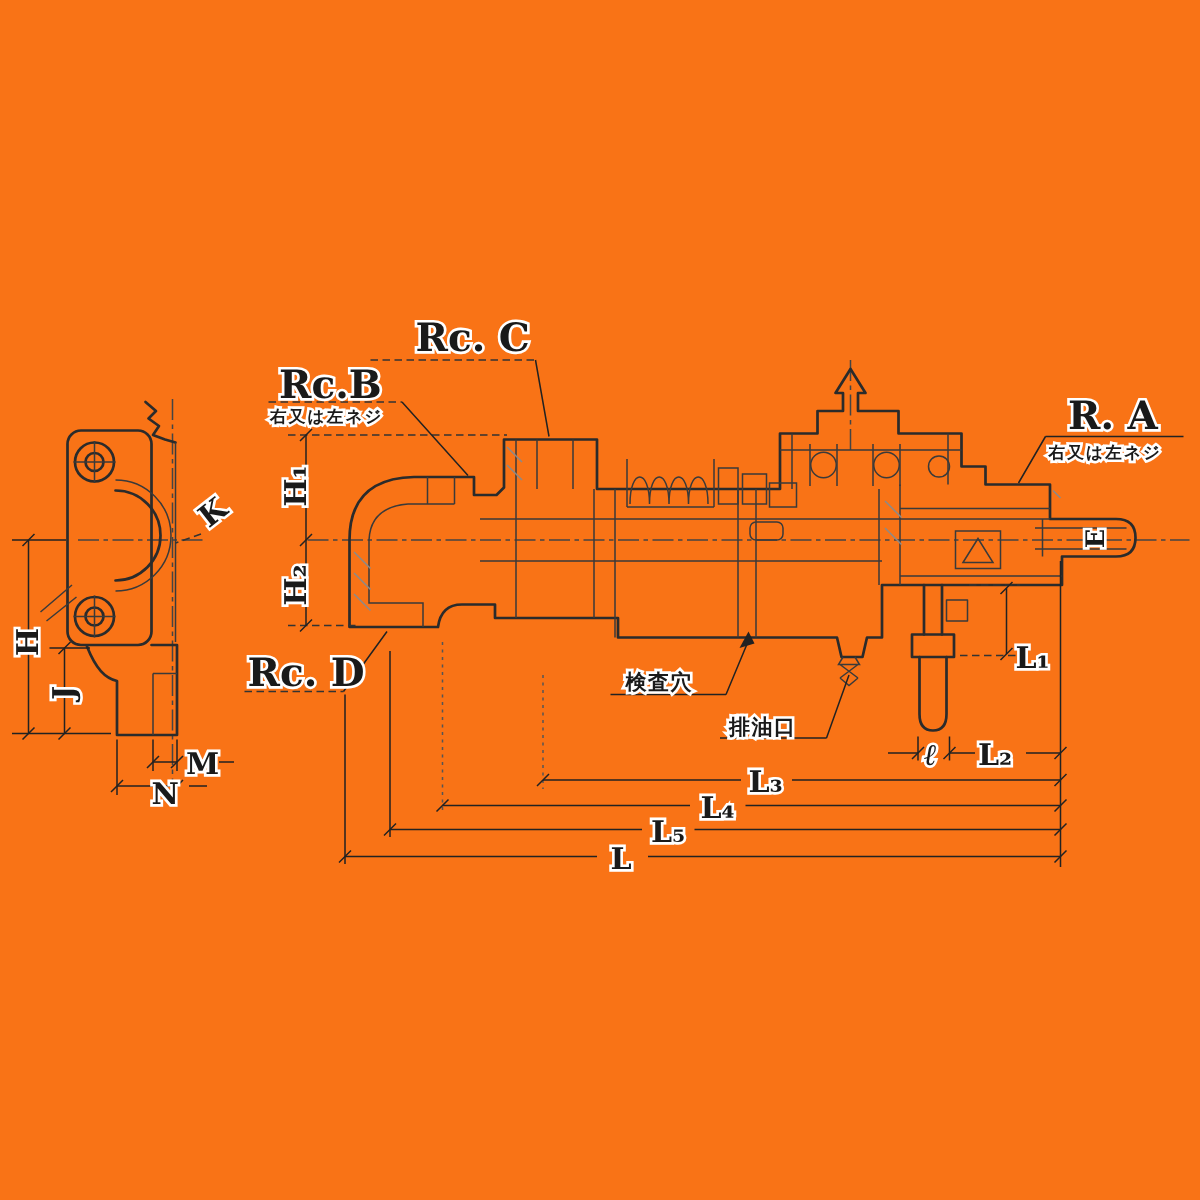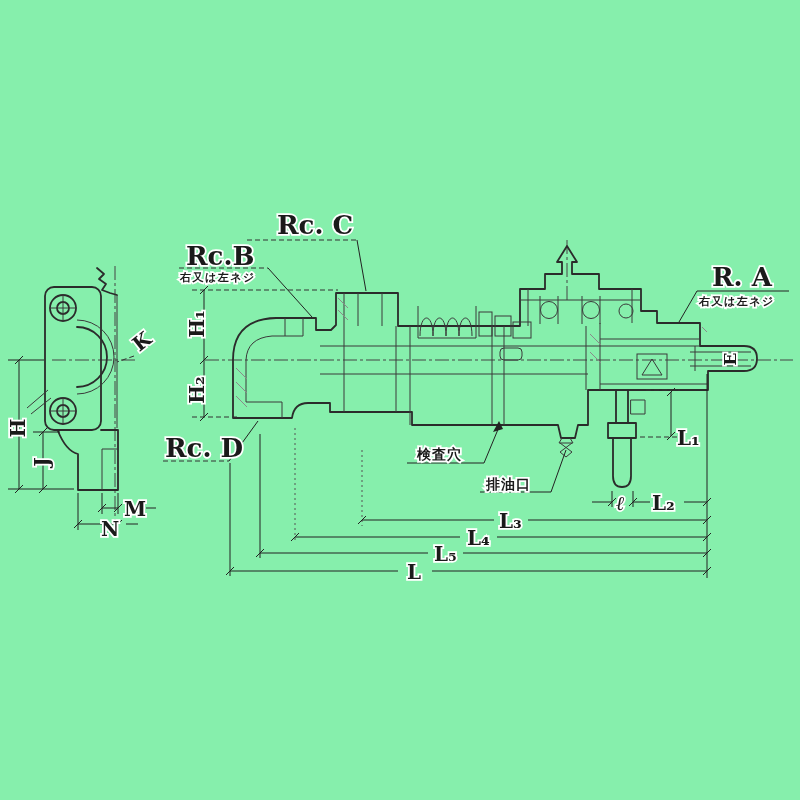--- a/index.html
+++ b/index.html
@@ -1,16 +1,16 @@
 <!DOCTYPE html>
 <html><head>
 <meta charset="utf-8">
 <style>
   html,body{margin:0;padding:0;background:#ffffff;}
-  .stage{position:relative;width:800px;height:800px;background:#86efac;overflow:hidden;
+  .stage{position:relative;width:800px;height:800px;background:#f97316;overflow:hidden;
          font-family:"DejaVu Serif", serif;}
   svg{position:absolute;left:0;top:0;}
   .obj{stroke:#2b2b2b;stroke-width:1.8;fill:none;stroke-linejoin:round;stroke-linecap:round;}
   .thin{stroke:#3a3a3a;stroke-width:1;fill:none;}
   .hatch{stroke:#8a8a8a;stroke-width:1;fill:none;}
   .dim{stroke:#222;stroke-width:1;fill:none;}
   .dash{stroke:#333;stroke-width:1;fill:none;stroke-dasharray:5 3;}
   .dot{stroke:#555;stroke-width:1;fill:none;stroke-dasharray:2 3;}
   .cl{stroke:#444;stroke-width:1;fill:none;stroke-dasharray:14 3 3 3;}
   text{fill:#1a1a1a;paint-order:stroke;stroke:#ffffff;stroke-width:3.5px;font-weight:bold;}

